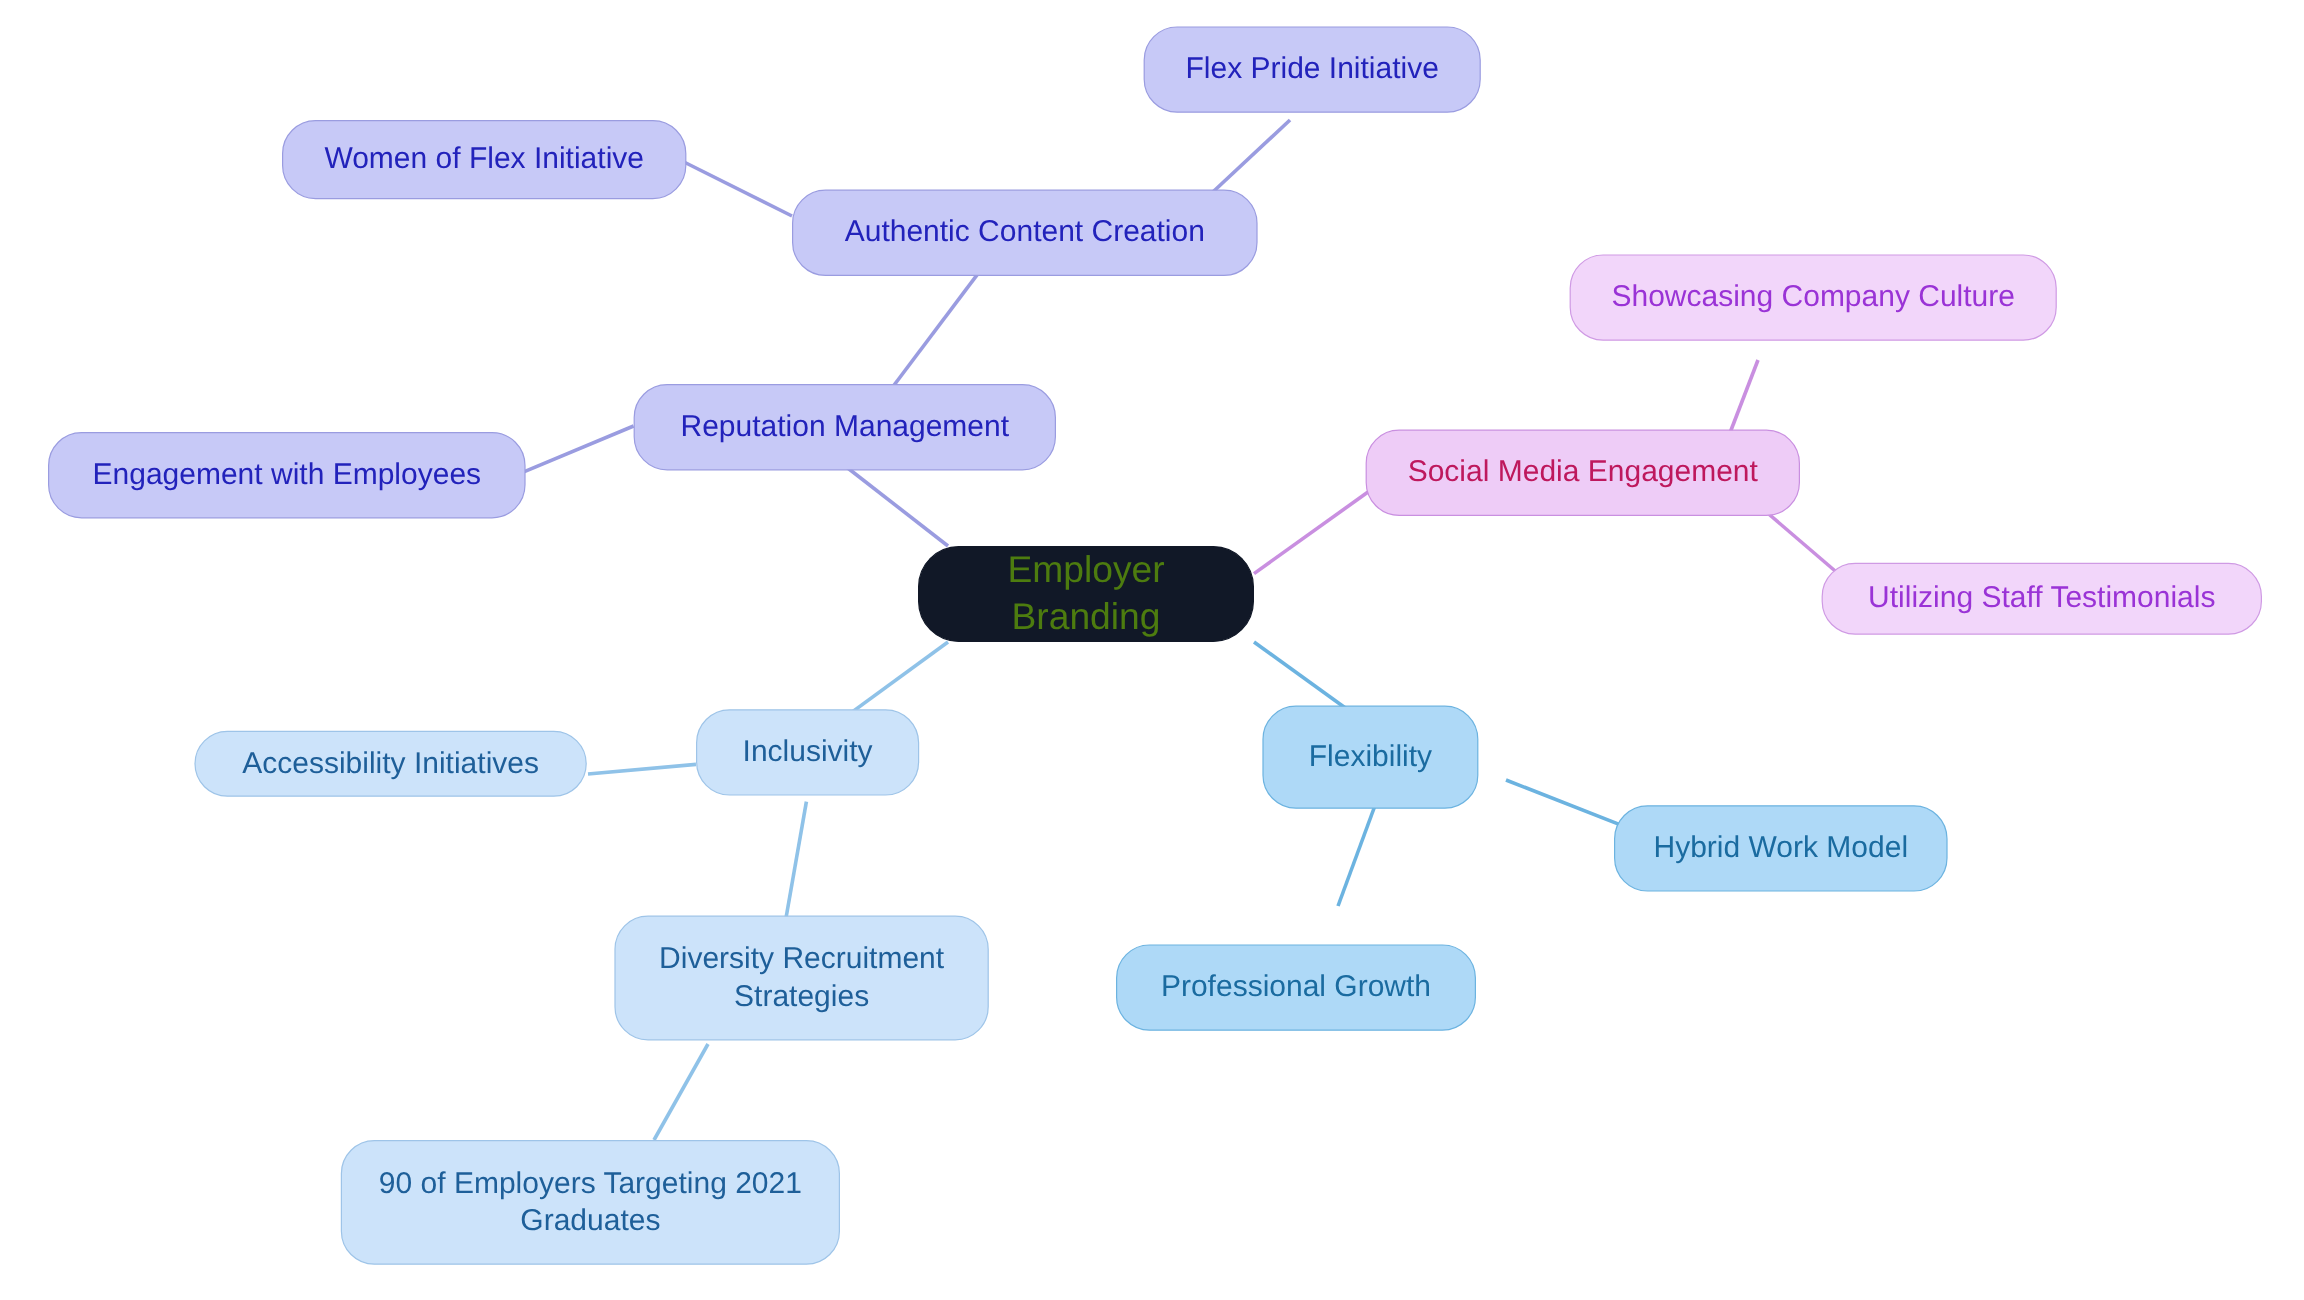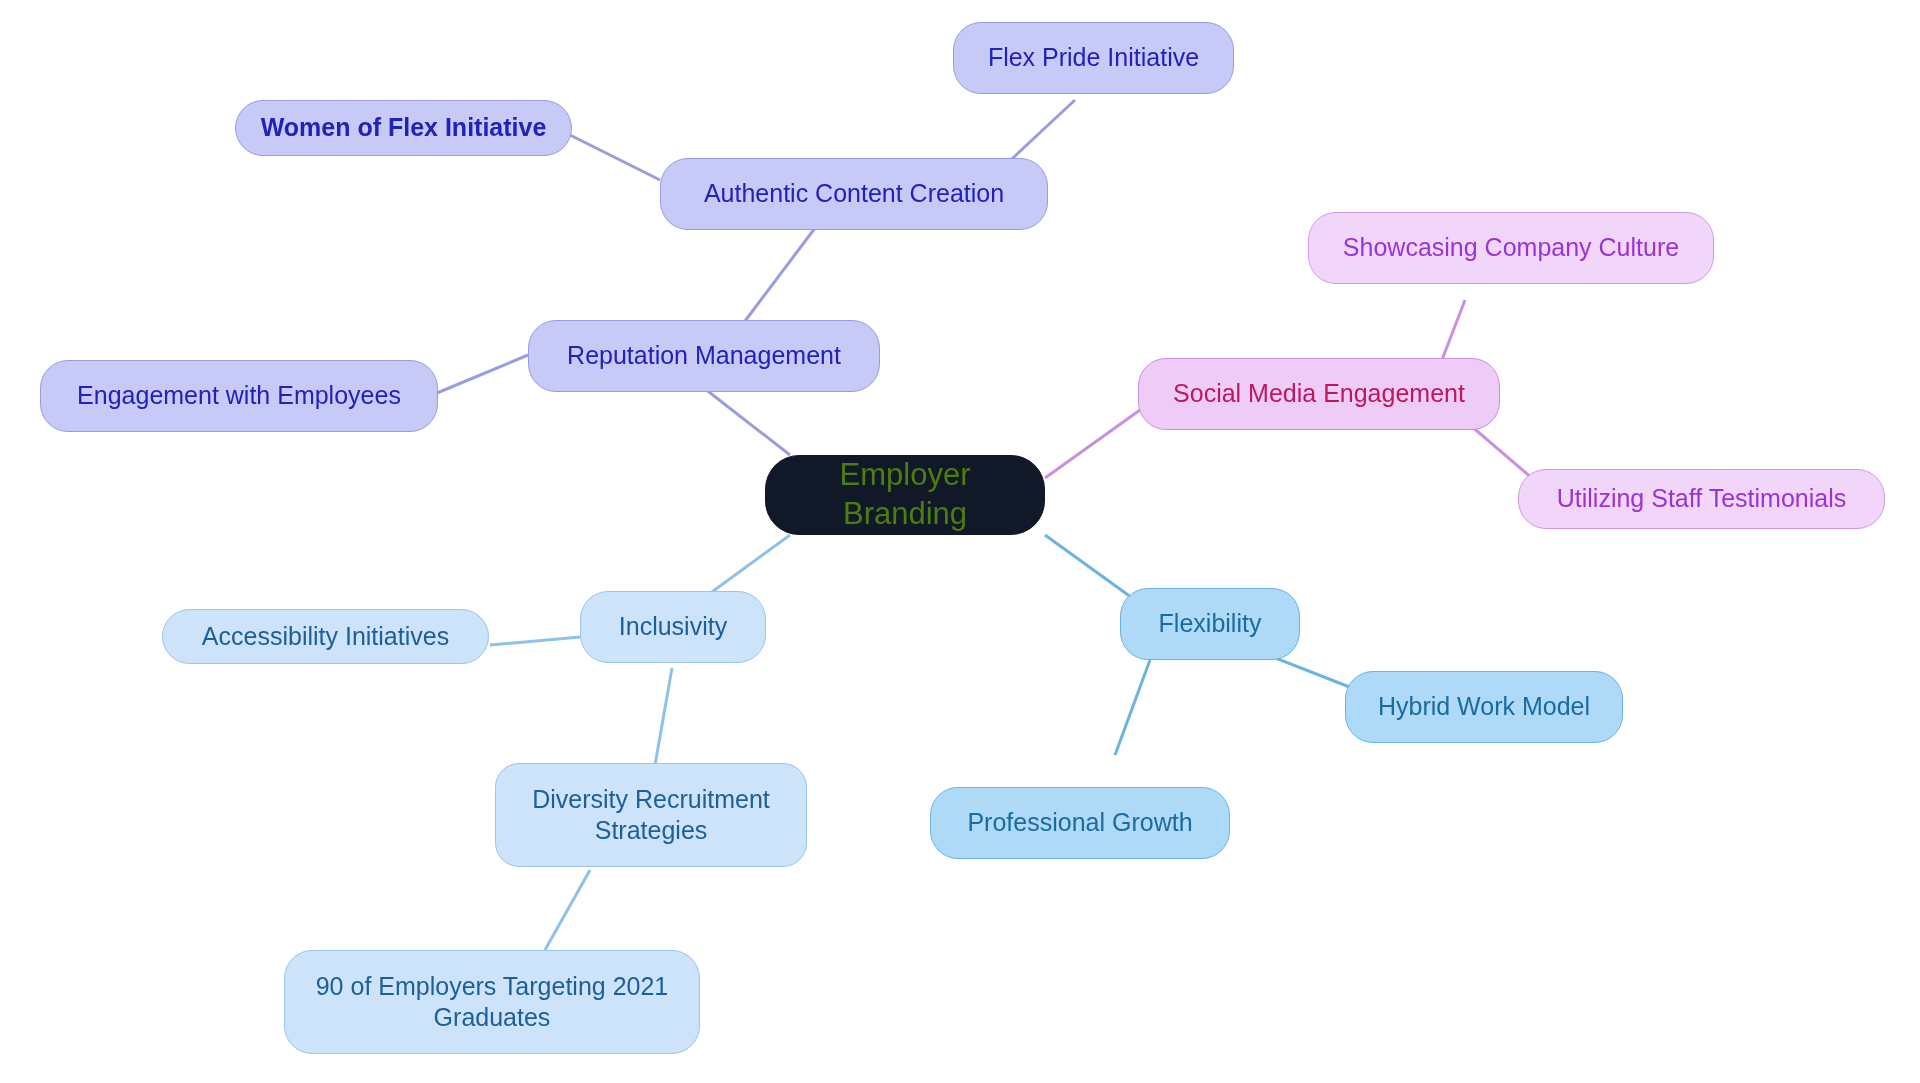--- a/index.html
+++ b/index.html
@@ -116,39 +116,39 @@
   </svg>
 
   <div class="node node-root" style="left:765px; top:455px; width:280px; height:80px;">Employer Branding</div>
 
   <div class="node node-purple" style="left:528px; top:320px; width:352px; height:72px;">Reputation Management</div>
 
   <div class="node node-purple" style="left:40px; top:360px; width:398px; height:72px;">Engagement with Employees</div>
 
   <div class="node node-purple" style="left:660px; top:158px; width:388px; height:72px;">Authentic Content Creation</div>
 
-  <div class="node node-purple" style="left:235px; top:100px; width:337px; height:56px;font-weight:bold;">Women of Flex Initiative</div>
+  <div class="node node-purple" style="left:235px; top:100px; width:337px; height:66px;">Women of Flex Initiative</div>
 
   <div class="node node-purple" style="left:933px; top:22px; width:281px; height:72px;margin-left:20px;">Flex Pride Initiative</div>
 
   <div class="node node-pink" style="left:1138px; top:358px; width:362px; height:72px;">Social Media Engagement</div>
 
   <div class="node node-pink-light" style="left:1308px; top:212px; width:406px; height:72px;">Showcasing Company Culture</div>
 
   <div class="node node-pink-light" style="left:1518px; top:469px; width:367px; height:60px;">Utilizing Staff Testimonials</div>
 
   <div class="node node-blue-light" style="left:580px; top:591px; width:186px; height:72px;">Inclusivity</div>
 
   <div class="node node-blue-light" style="left:162px; top:609px; width:327px; height:55px;">Accessibility Initiatives</div>
 
-  <div class="node node-blue-light" style="left:495px; top:763px; width:312px; height:104px;border-radius:24px;">Diversity Recruitment
+  <div class="node node-blue-light" style="left:512px; top:763px; width:312px; height:104px;">Diversity Recruitment
 Strategies</div>
 
   <div class="node node-blue-light" style="left:284px; top:950px; width:416px; height:104px;">90 of Employers Targeting 2021
 Graduates</div>
 
-  <div class="node node-blue" style="left:1120px; top:588px; width:180px; height:72px;text-align:center;">Flexibility</div>
+  <div class="node node-blue" style="left:1052px; top:588px; width:180px; height:86px;text-align:center;">Flexibility</div>
 
   <div class="node node-blue" style="left:930px; top:756px; width:300px; height:72px;margin-top:31px;">Professional Growth</div>
 
   <div class="node node-blue" style="left:1345px; top:671px; width:278px; height:72px;">Hybrid Work Model</div>
 
 </div>
 
 </body></html>

